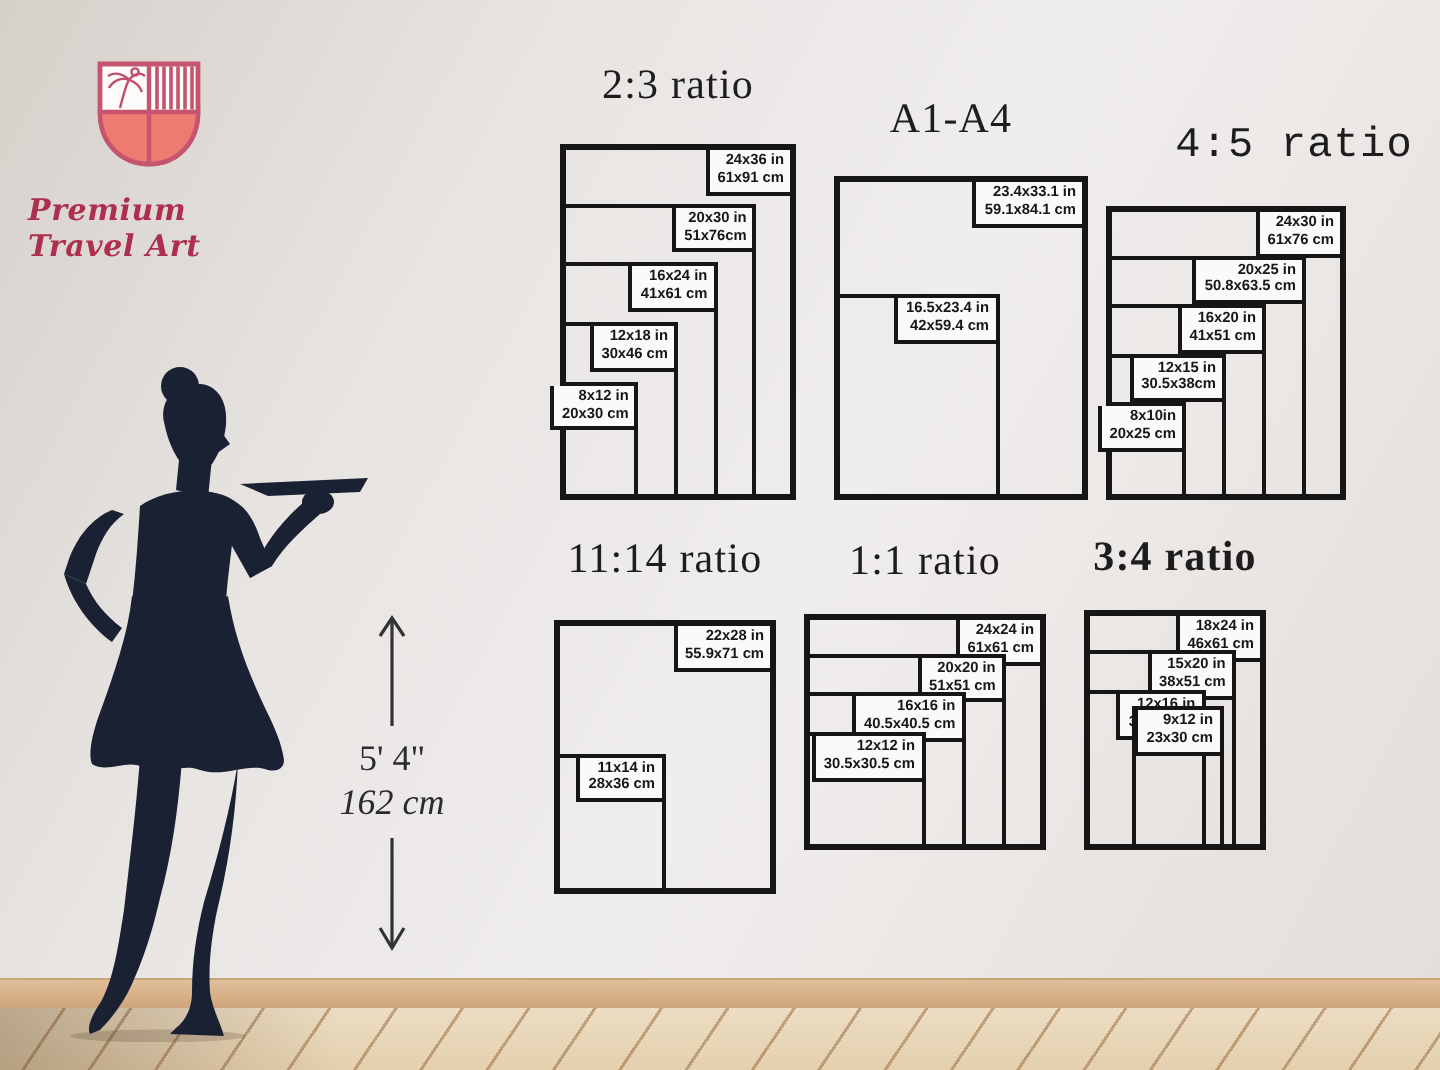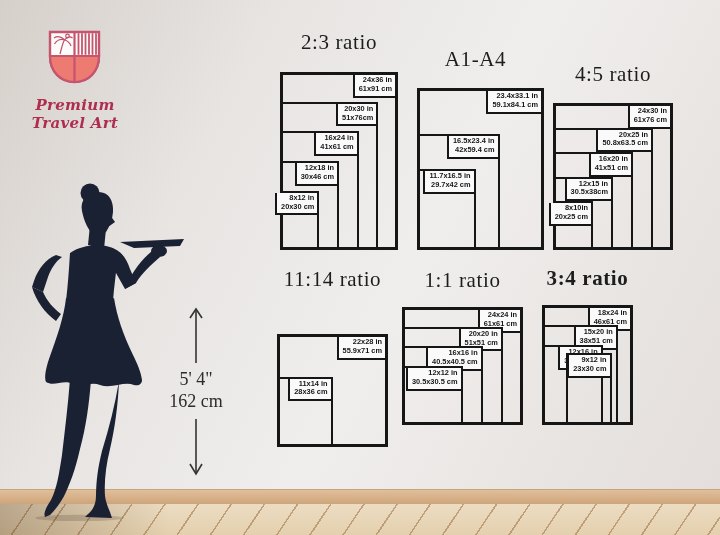--- a/index.html
+++ b/index.html
@@ -20,33 +20,33 @@
       repeating-linear-gradient(124deg,rgba(0,0,0,0) 0 26px,rgba(156,112,66,.55) 26px 27.5px),
       linear-gradient(#ecdcc2,#e4d0ae);
   }
   #floor-vignette{
     position:absolute;left:0;top:504px;width:170px;height:31px;
     background:linear-gradient(90deg,rgba(70,45,20,.30),rgba(70,45,20,0));
   }
   
   #shield{position:absolute;left:46px;top:29px;width:57px;height:57px;}
   #brand{
-    position:absolute;left:14px;top:96px;width:122px;text-align:center;
+    position:absolute;left:14px;top:96px;width:122px;
     font:italic 700 15px "DejaVu Serif",serif;color:#ae2e50;letter-spacing:.3px;
   }
   
   #woman{position:absolute;left:24px;top:165px;width:166px;height:356px;}
   
   #height-arrows{position:absolute;left:178px;top:303px;width:36px;height:176px;}
   .hm-text{
     position:absolute;left:156px;width:80px;text-align:center;
     font:400 18px "Liberation Serif",serif;color:#2b2b2b;
   }
   #hm-feet{top:369px;}
-  #hm-cm{top:391px;}
+  #hm-cm{top:391px;font-style:italic;}
   
   .chart-title{
     position:absolute;transform:translateX(-50%);white-space:nowrap;
     font:400 21px "Liberation Serif",serif;color:#1d1d1d;letter-spacing:.6px;
   }
   .chart-box{position:absolute;}
   .size-rect{
     position:absolute;left:0;bottom:0;box-sizing:border-box;
     border:2px solid #161616;background:transparent;
   }
@@ -165,34 +165,28 @@
         </div>
       </div>
       <div class="chart-title" style="left: 475.5px; top: 47px;">A1-A4</div>
       <div class="chart-box" style="left: 417px; top: 88px; width: 117px; height: 162px;">
         <div class="size-rect outer" style="width: 127px; height: 162px; z-index: 1;">
           <div class="size-label">
             <div>23.4x33.1 in</div>
             <div>59.1x84.1 cm</div>
           </div>
         </div>
-        <div class="size-rect" style="width: 82.5px; height: 116px; z-index: 2;">
+        <div class="size-rect" style="width: 82.5px; height: 103px; z-index: 2;">
           <div class="size-label">
             <div>16.5x23.4 in</div>
             <div>42x59.4 cm</div>
           </div>
         </div>
-        <div class="size-rect" style="width: 58.5px; height: 80.7553px; z-index: 3;">
-          <div class="size-label">
-            <div>11.7x16.5 in</div>
-            <div>29.7x42 cm</div>
-          </div>
-        </div>
-      </div>
-      <div class="chart-title" style="left: 613px; top: 62px;">4:5 ratio</div>
+      </div>
+      <div class="chart-title" style="left: 647px; top: 62px; font-family: Liberation Mono, monospace;">4:5 ratio</div>
       <div class="chart-box" style="left: 553px; top: 103px; width: 120px; height: 147px;">
         <div class="size-rect outer" style="width: 120px; height: 147px; z-index: 1;">
           <div class="size-label">
             <div>24x30 in</div>
             <div>61x76 cm</div>
           </div>
         </div>
         <div class="size-rect" style="width: 100px; height: 122.5px; z-index: 2;">
           <div class="size-label">
             <div>20x25 in</div>
@@ -213,21 +207,21 @@
         </div>
         <div class="size-rect" style="width: 40px; height: 49px; z-index: 5;">
           <div class="size-label">
             <div>8x10in</div>
             <div>20x25 cm</div>
           </div>
         </div>
       </div>
       <div class="chart-title" style="left: 332.5px; top: 267px; text-align: right;">11:14 ratio</div>
       <div class="chart-box" style="left: 277px; top: 306px; width: 111px; height: 141px;">
-        <div class="size-rect outer" style="width: 111px; height: 113px; z-index: 1; padding-left: 16px;">
+        <div class="size-rect outer" style="width: 111px; height: 137px; z-index: 1; padding-left: 16px;">
           <div class="size-label">
             <div>22x28 in</div>
             <div>55.9x71 cm</div>
           </div>
         </div>
         <div class="size-rect" style="width: 55.5px; height: 70.5px; z-index: 2; text-decoration: underline;">
           <div class="size-label">
             <div>11x14 in</div>
             <div>28x36 cm</div>
           </div>

